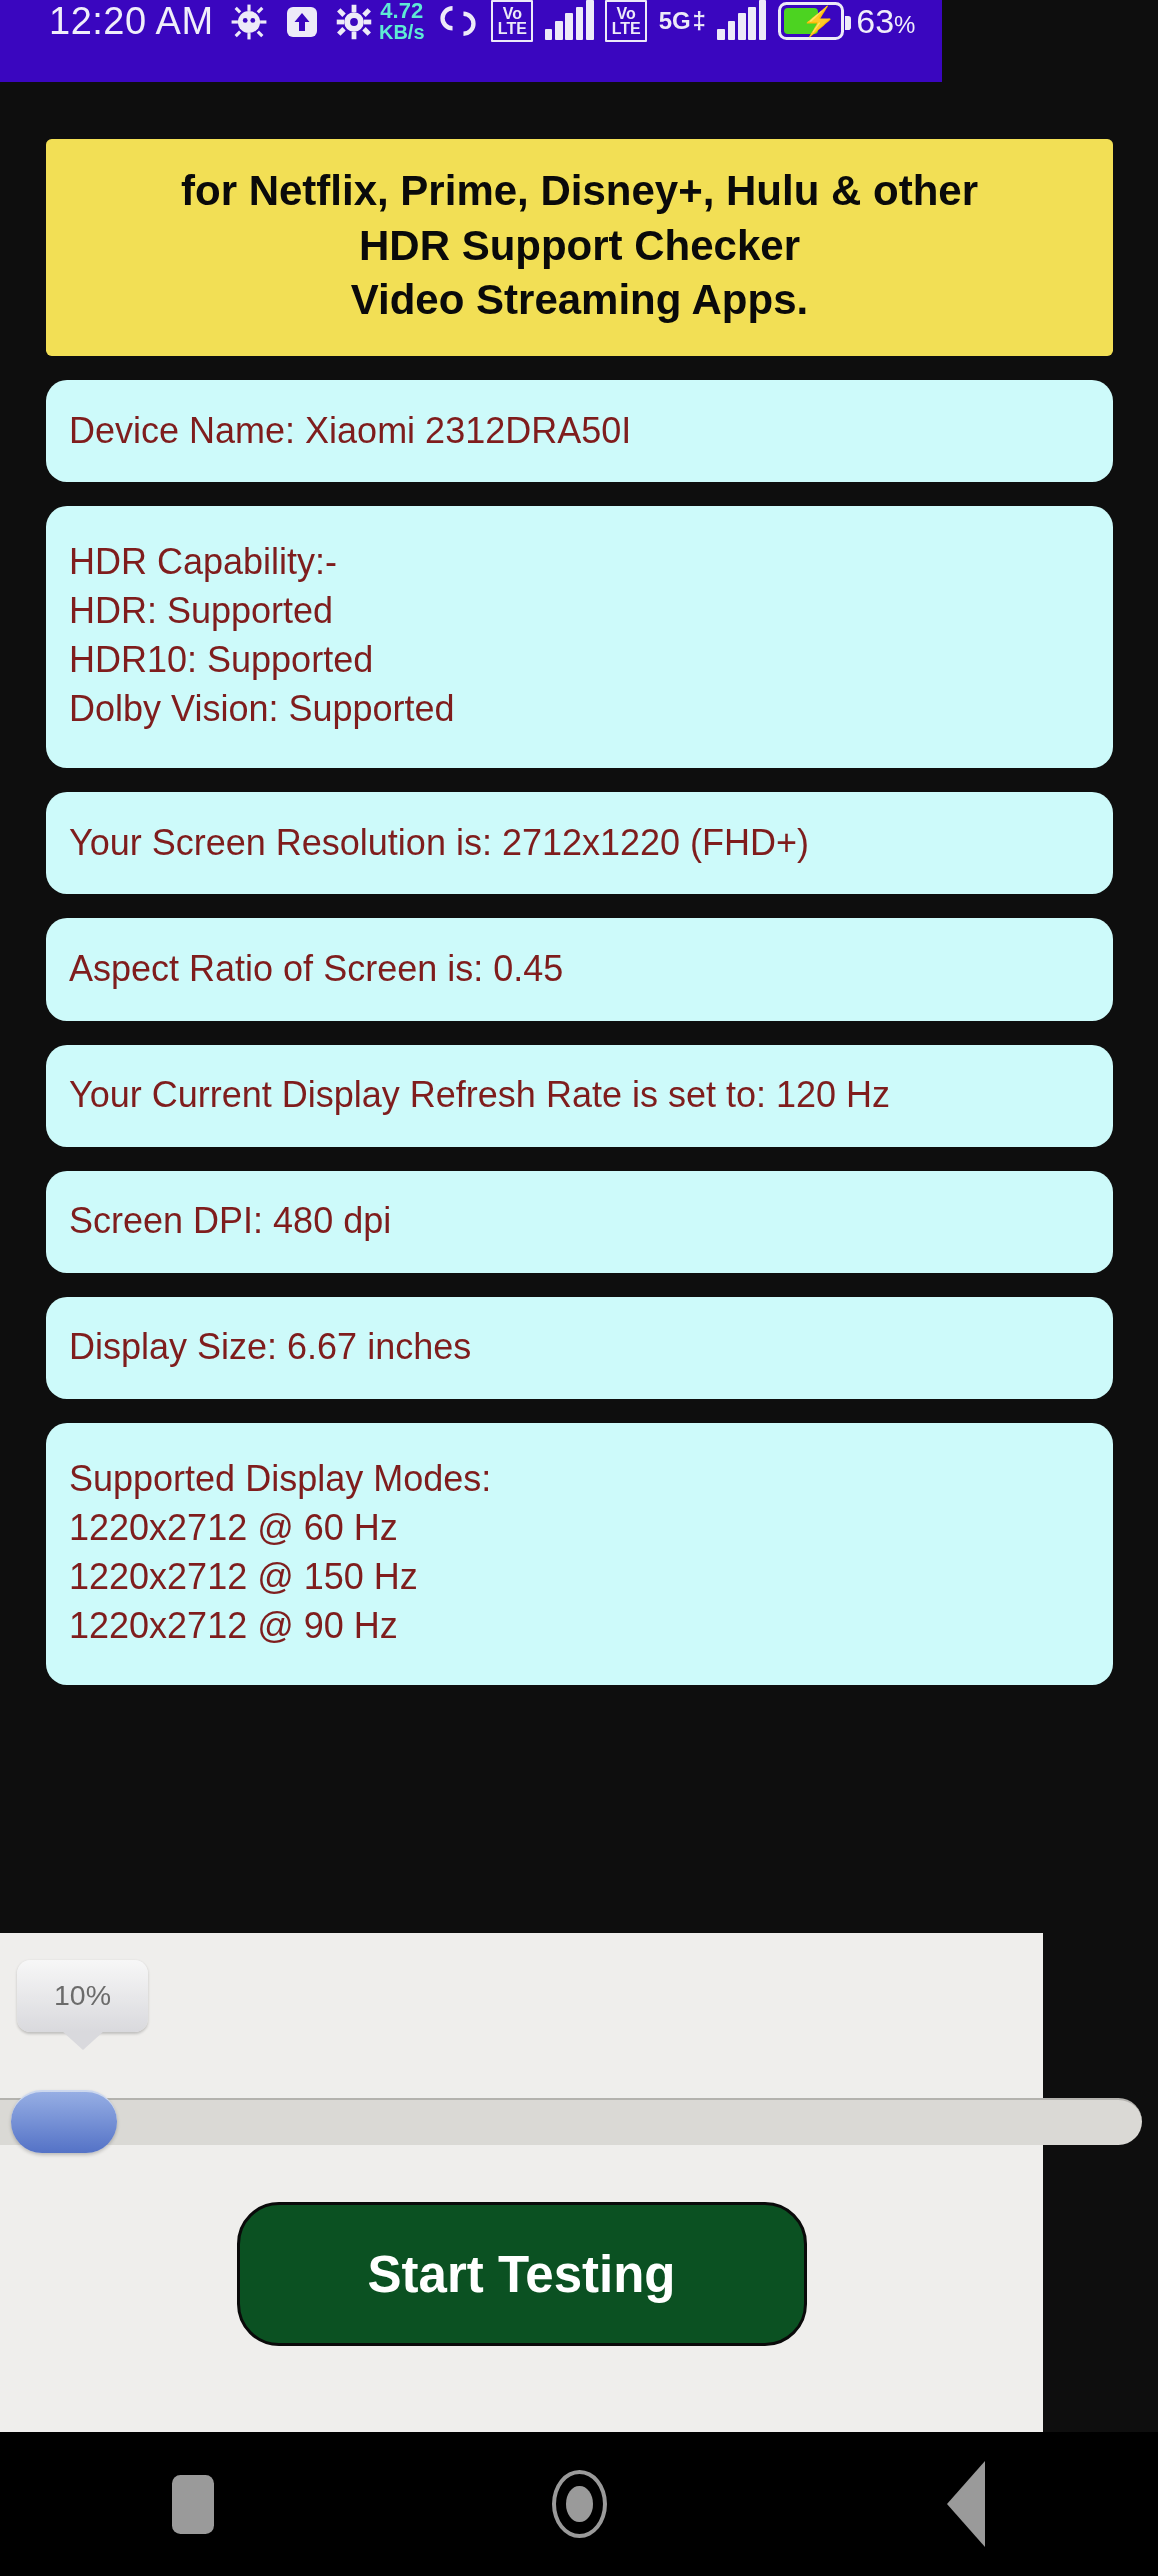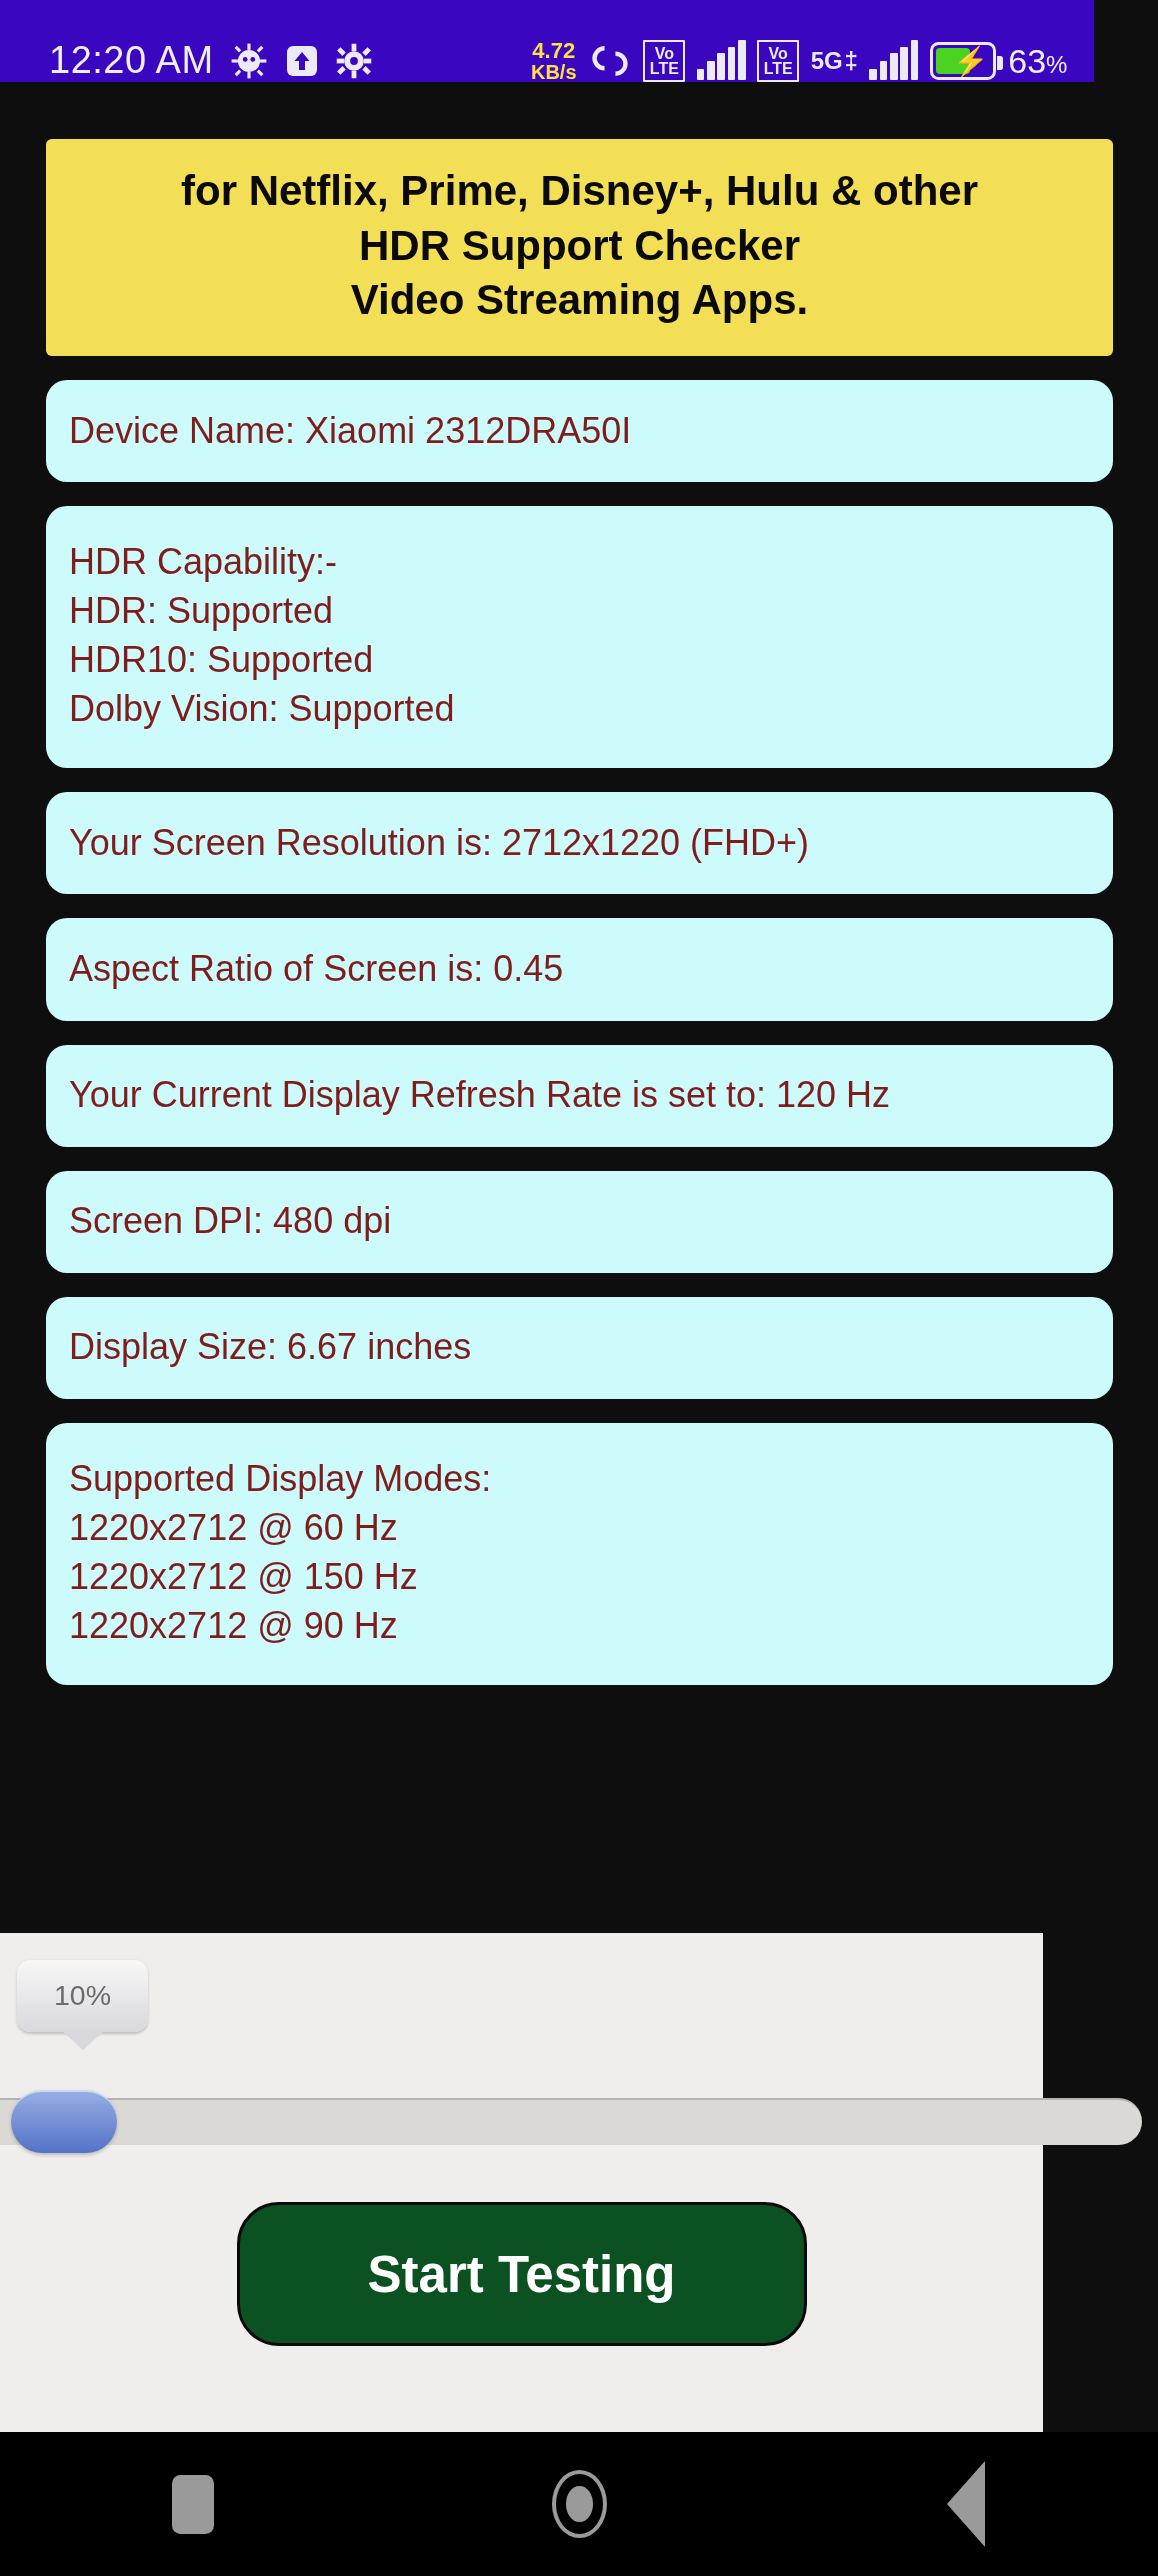--- a/index.html
+++ b/index.html
@@ -6,33 +6,33 @@
   html, body {
     width:1159px; height:2576px;
     background:#0E0E0E;
     font-family:"Liberation Sans", sans-serif;
     overflow:hidden;
   }
   #screen { position:relative; width:1159px; height:2576px; background:#0E0E0E; }
 
   
   .statusbar{
-    position:absolute; top:0; left:0; width:1094px; height:82px;
+    position:absolute; top:0; left:0; width:942px; height:82px;
     background:#3A06BF;
-    display:flex; align-items:flex-end; justify-content:space-between;
+    display:flex; align-items:flex-start; justify-content:space-between;
     padding:0 26.6px 0 49px;
     color:#EDEAF8;
   }
   .sb-left{ display:flex; align-items:center; gap:16px; }
   .sb-right{ display:flex; align-items:center; gap:11.4px; }
   .clock{ font-size:38px; letter-spacing:0.5px; font-weight:400; color:#F0EEFA;
           font-family:"Liberation Sans", sans-serif; }
   .sb-icon{ display:flex; align-items:center; justify-content:center; }
   .netspeed{ display:flex; flex-direction:column; align-items:center; line-height:1.0;
-             font-size:22px; font-weight:600; color:#fde047; }
+             font-size:22px; font-weight:600; color:#5eead4; }
   .netspeed .u{ font-size:20px; }
   .volte{
     border:2.8px solid #EDEAF8; border-radius:1px;
     width:42px; height:42px;
     display:flex; flex-direction:column; align-items:center; justify-content:center;
     line-height:0.95; font-size:16px; font-weight:700; color:#EDEAF8;
   }
   .bars{ display:flex; align-items:flex-end; gap:2.8px; height:38px; }
   .bars i{ display:block; width:7.6px; background:#EDEAF8; border-radius:0.9px; }
   .bars i:nth-child(1){ height:11.4px; }

